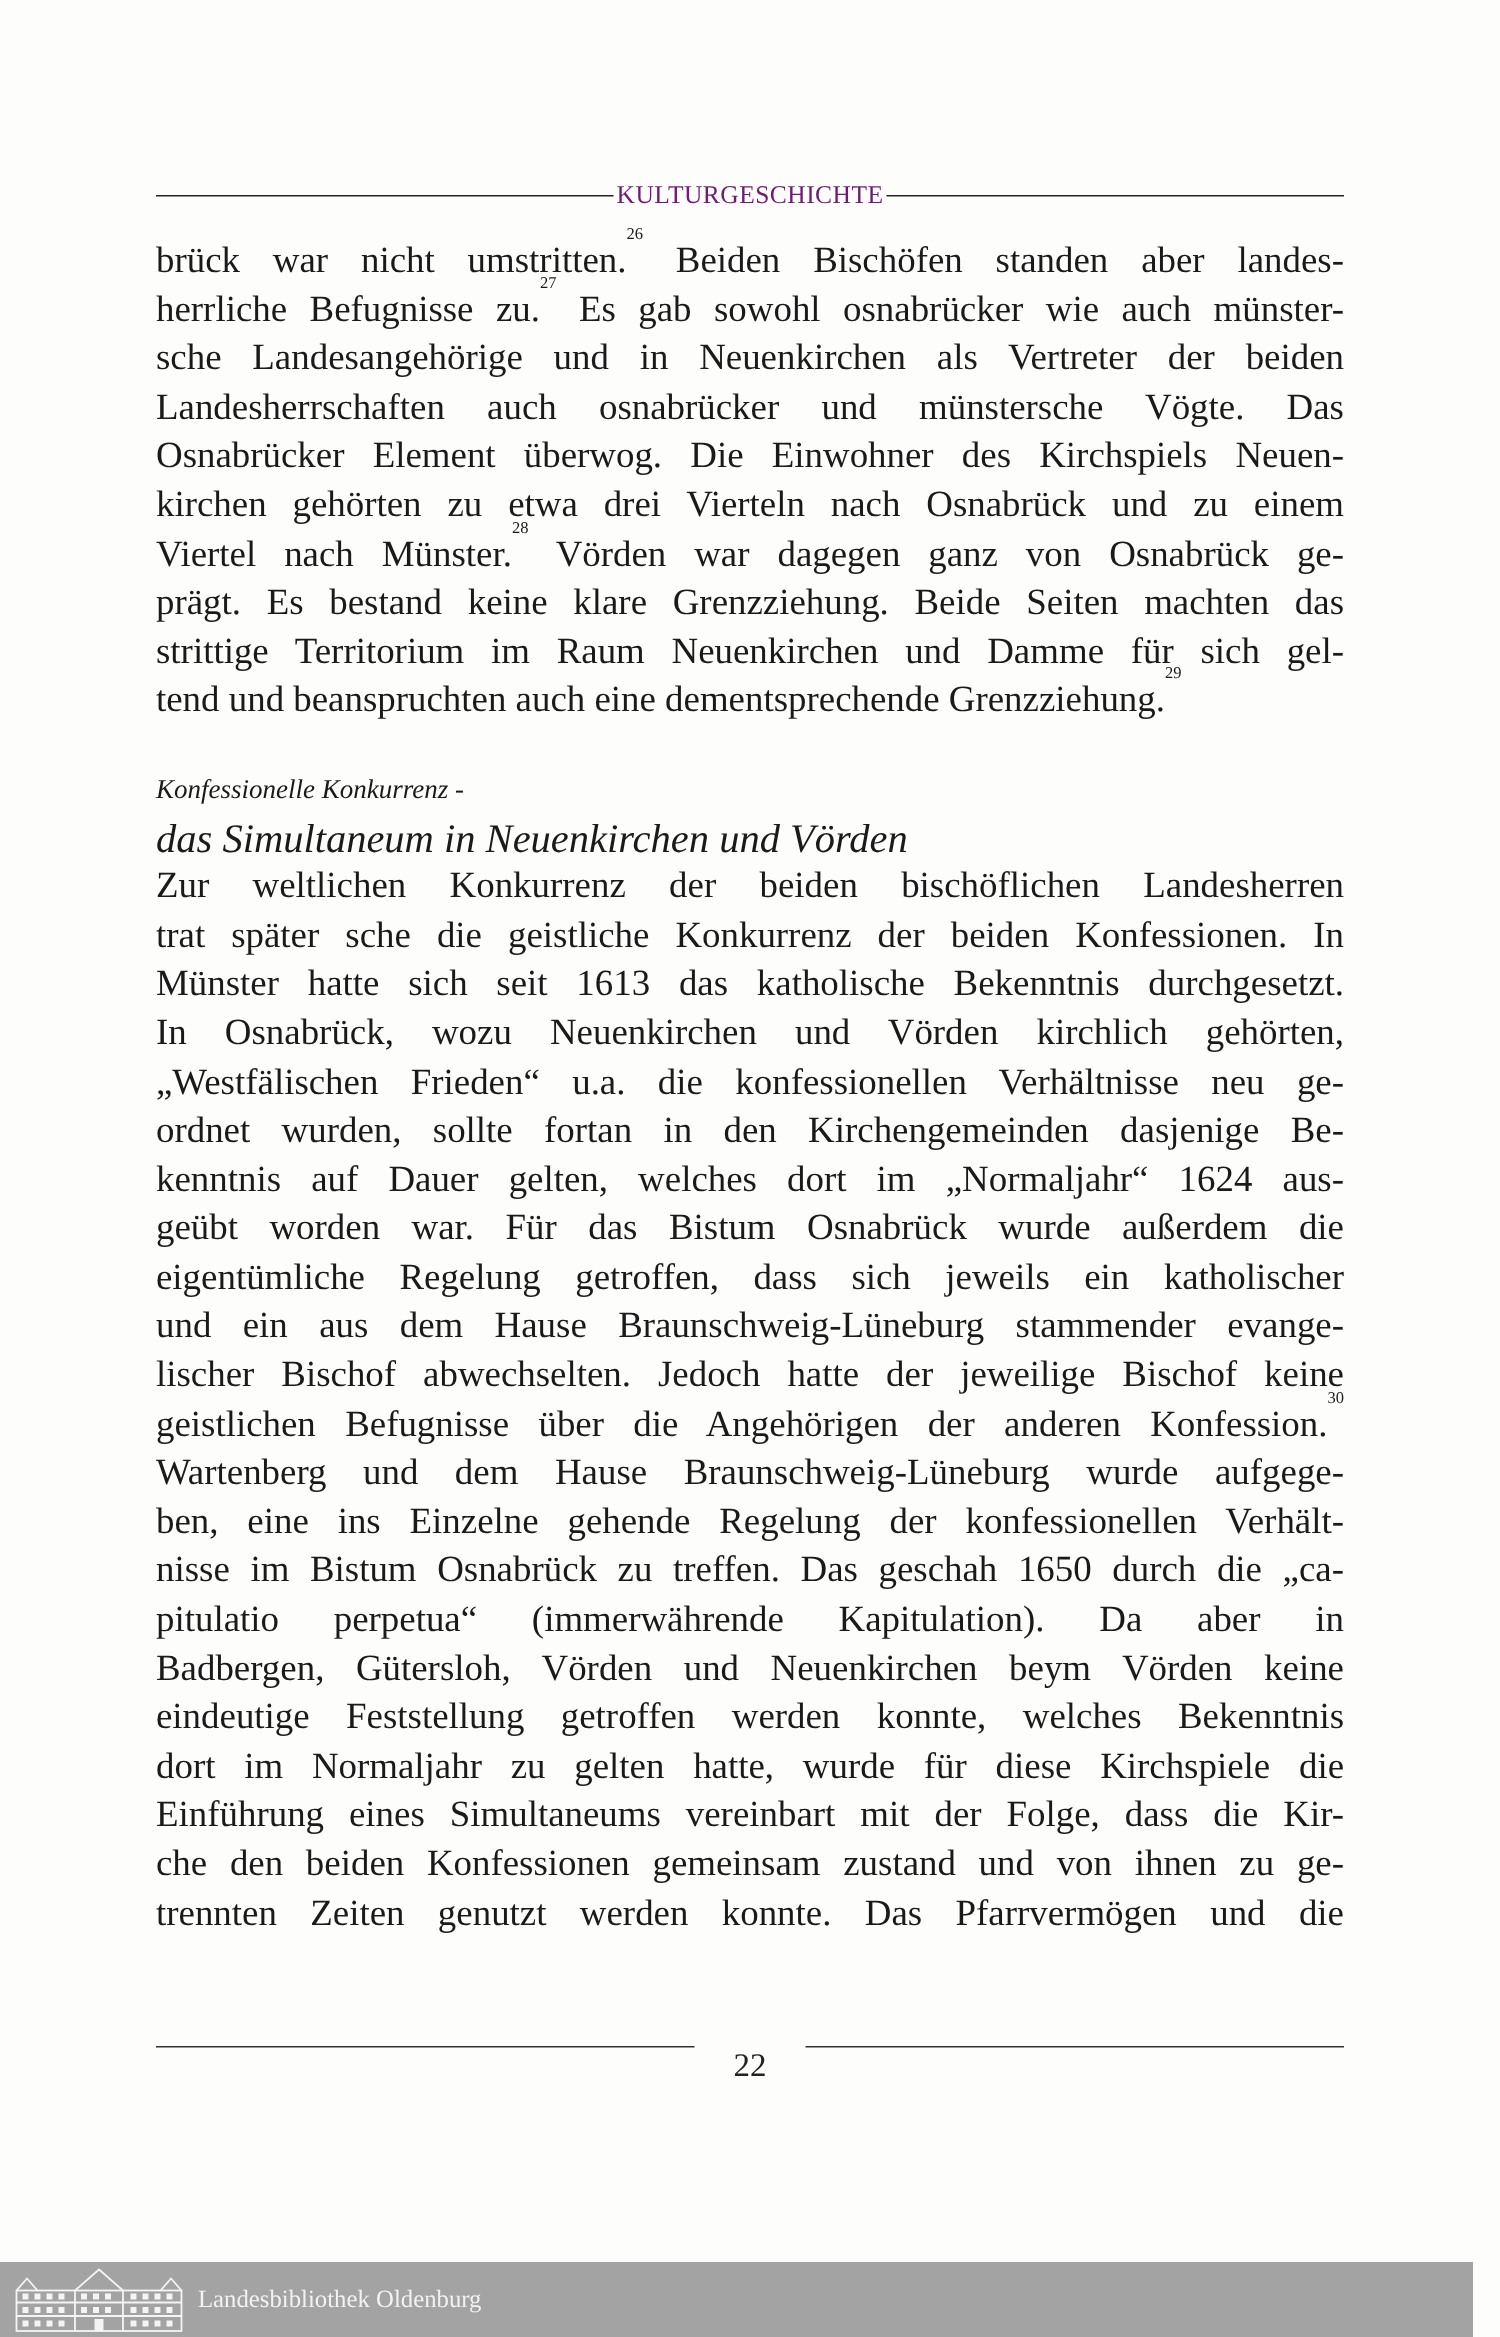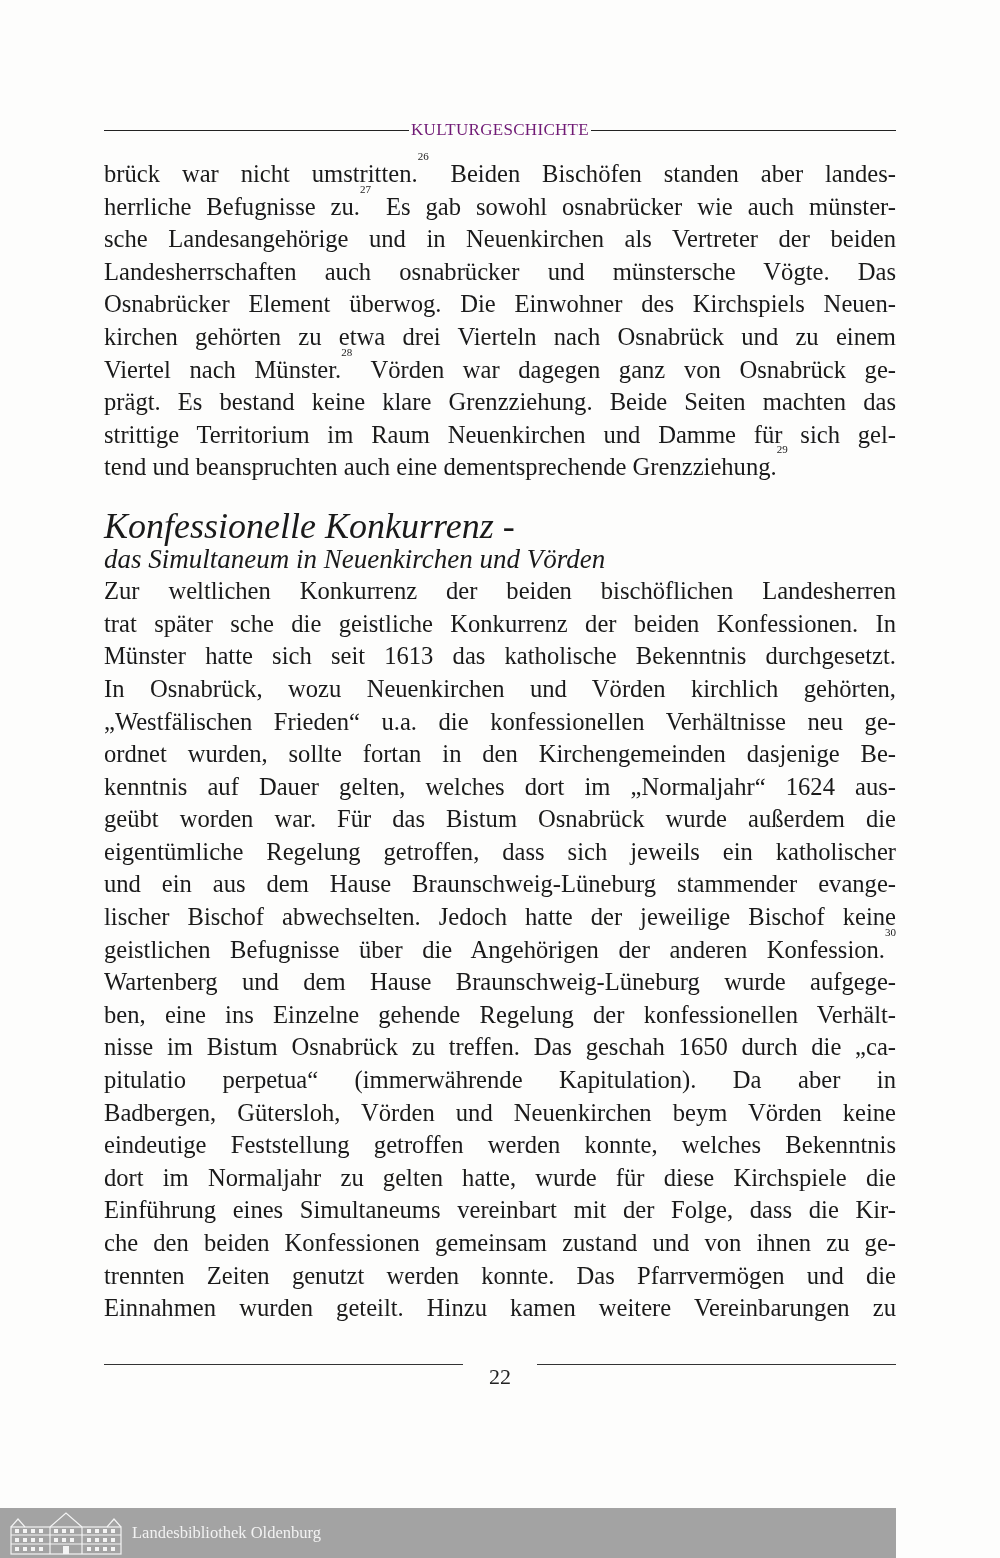--- a/index.html
+++ b/index.html
@@ -12,21 +12,21 @@
   .body-text { position:absolute; left:104px; top:158px; width:792px; font-size:24.6px; line-height:32.6px; }
   .line { display:block; white-space:nowrap; text-align:justify; text-align-last:justify; height:32.6px; }
   .line.last { text-align-last:left; }
   sup { font-size:11px; vertical-align:top; position:relative; top:-2px; line-height:0; }
   .gap { height:26px; }
   .heading .line { font-style:italic; text-align-last:left; }
   em { font-style:italic; }
   .folio { position:absolute; top:1364px; left:104px; width:792px; height:28px; display:flex; }
   .folio .rule { flex:1; border-top:1.3px solid #333; height:0; }
   .folio .num { padding:0 26px; font-size:22px; color:#222; }
-  .footer { position:absolute; left:0; top:1508px; width:896px; height:50px; background:#a3a3a3; display:flex; align-items:center; }
+  .footer { position:absolute; left:0; top:1508px; width:982px; height:50px; background:#a3a3a3; display:flex; align-items:center; }
   .footer svg { margin-left:8px; }
   .footer .lib { color:#f2f2f2; font-size:16.5px; margin-left:8px; }
 </style>
 </head>
 <body>
 
 <div class="running-head">
   <span class="rule"></span>
   <span class="title">KULTURGESCHICHTE</span>
   <span class="rule"></span>
@@ -42,21 +42,21 @@
     <span class="line">kirchen gehörten zu etwa drei Vierteln nach Osnabrück und zu einem</span>
     <span class="line"><span>Viertel nach Münster.</span><sup>28</sup><span> Vörden war dagegen ganz von Osnabrück ge-</span></span>
     <span class="line">prägt. Es bestand keine klare Grenzziehung. Beide Seiten machten das</span>
     <span class="line">strittige Territorium im Raum Neuenkirchen und Damme für sich gel-</span>
     <span class="line last"><span>tend und beanspruchten auch eine dementsprechende Grenzziehung.</span><sup>29</sup></span>
   </div>
 
   <div class="gap"></div>
 
   <div class="heading">
-    <span class="line" style="font-size:36px;font-style:italic;">Konfessionelle Konkurrenz -</span>
+    <span class="line" style="font-size:18px;font-style:italic;">Konfessionelle Konkurrenz -</span>
     <span class="line" style="font-size:27px;">das Simultaneum in Neuenkirchen und Vörden</span>
   </div>
 
   <div>
     <span class="line">Zur weltlichen Konkurrenz der beiden bischöflichen Landesherren</span>
     <span class="line">trat später sche die geistliche Konkurrenz der beiden Konfessionen. In</span>
     <span class="line">Münster hatte sich seit 1613 das katholische Bekenntnis durchgesetzt.</span>
     <span class="line">In Osnabrück, wozu Neuenkirchen und Vörden kirchlich gehörten,</span>
     <span class="line">„Westfälischen Frieden“ u.a. die konfessionellen Verhältnisse neu ge-</span>
     <span class="line">ordnet wurden, sollte fortan in den Kirchengemeinden dasjenige Be-</span>
@@ -69,21 +69,20 @@
     <span class="line">Wartenberg und dem Hause Braunschweig-Lüneburg wurde aufgege-</span>
     <span class="line">ben, eine ins Einzelne gehende Regelung der konfessionellen Verhält-</span>
     <span class="line">nisse im Bistum Osnabrück zu treffen. Das geschah 1650 durch die „ca-</span>
     <span class="line">pitulatio perpetua“ (immerwährende Kapitulation). Da aber in</span>
     <span class="line">Badbergen, Gütersloh, Vörden und Neuenkirchen beym Vörden keine</span>
     <span class="line">eindeutige Feststellung getroffen werden konnte, welches Bekenntnis</span>
     <span class="line">dort  im Normaljahr zu gelten hatte, wurde für diese Kirchspiele die</span>
     <span class="line">Einführung eines Simultaneums vereinbart mit der Folge, dass die Kir-</span>
     <span class="line">che den beiden Konfessionen gemeinsam zustand und von ihnen zu ge-</span>
     <span class="line">trennten Zeiten genutzt werden konnte. Das Pfarrvermögen und die</span>
-    <span class="line">Einnahmen wurden geteilt. Hinzu kamen weitere Vereinbarungen zu</span>
   </div>
 </div>
 
 <div class="folio">
   <span class="rule"></span>
   <span class="num">22</span>
   <span class="rule"></span>
 </div>
 
 <div class="footer">

